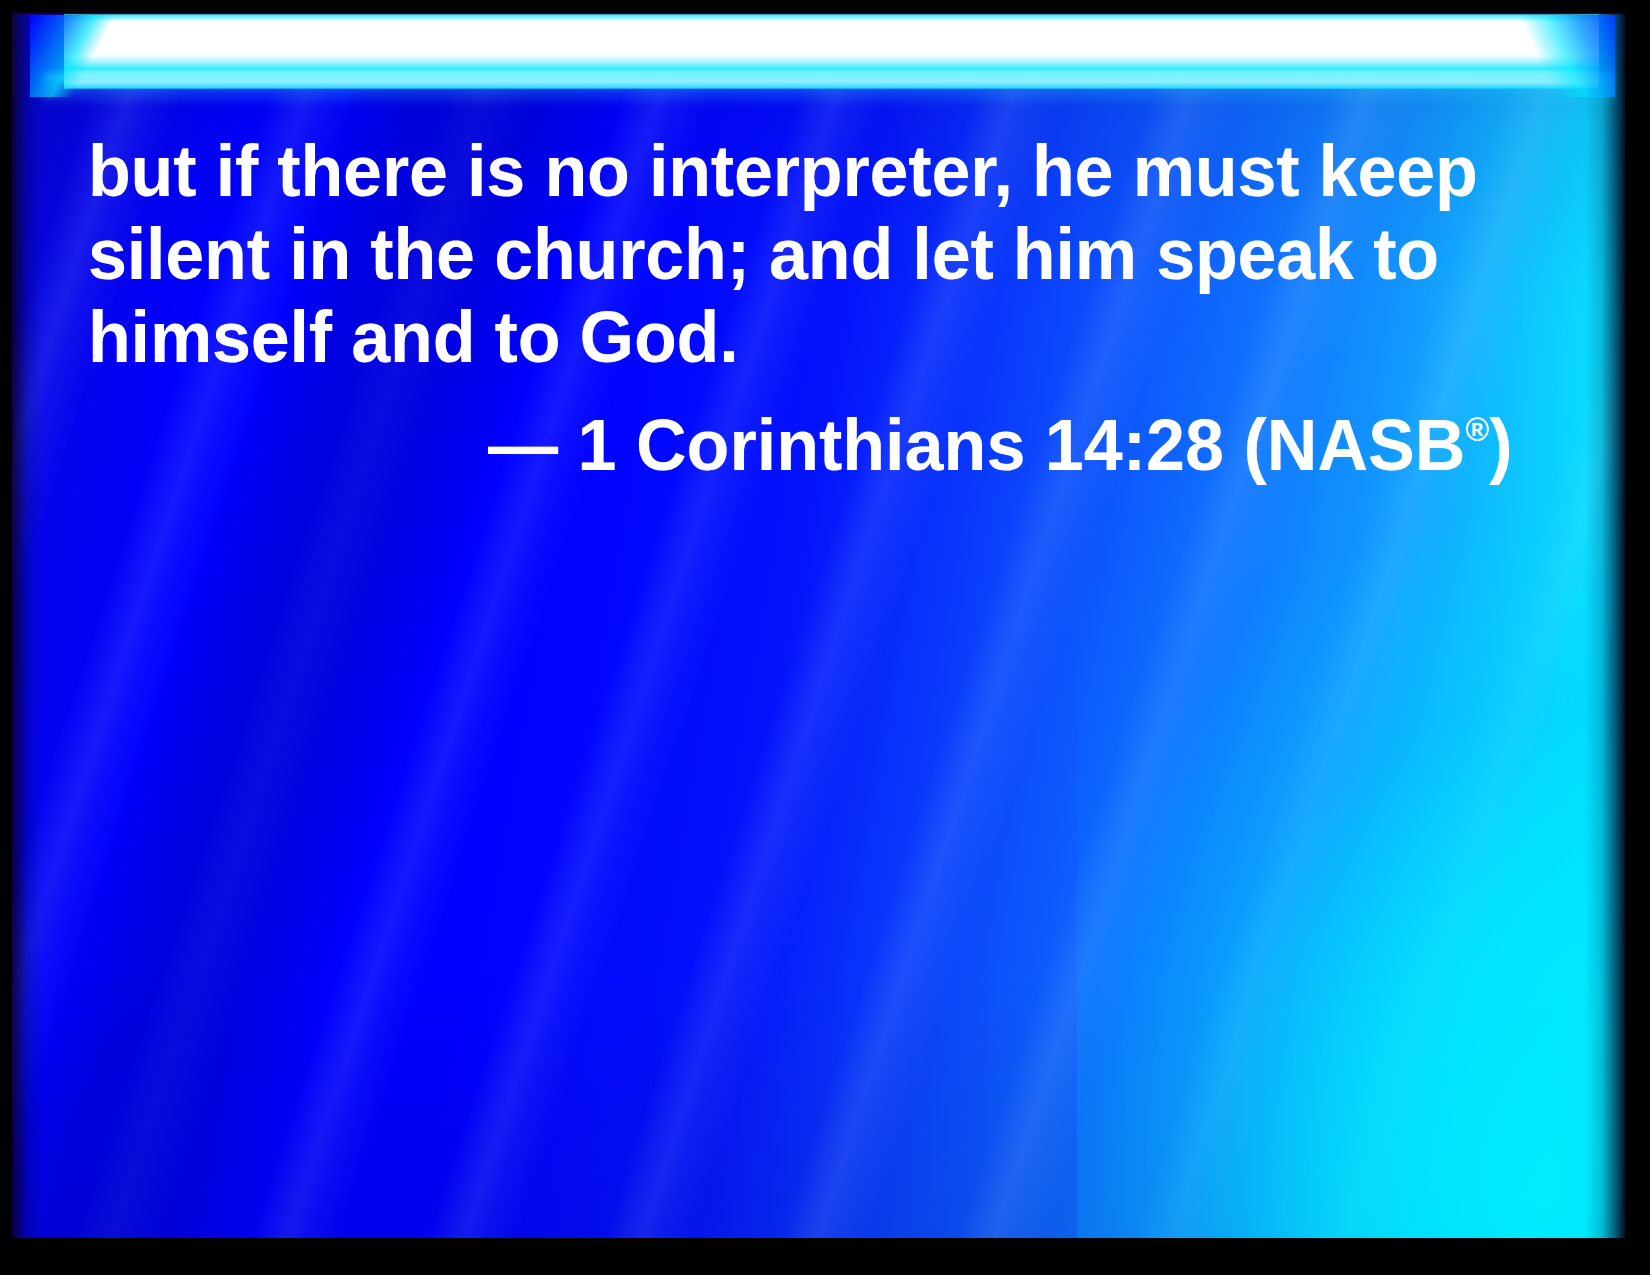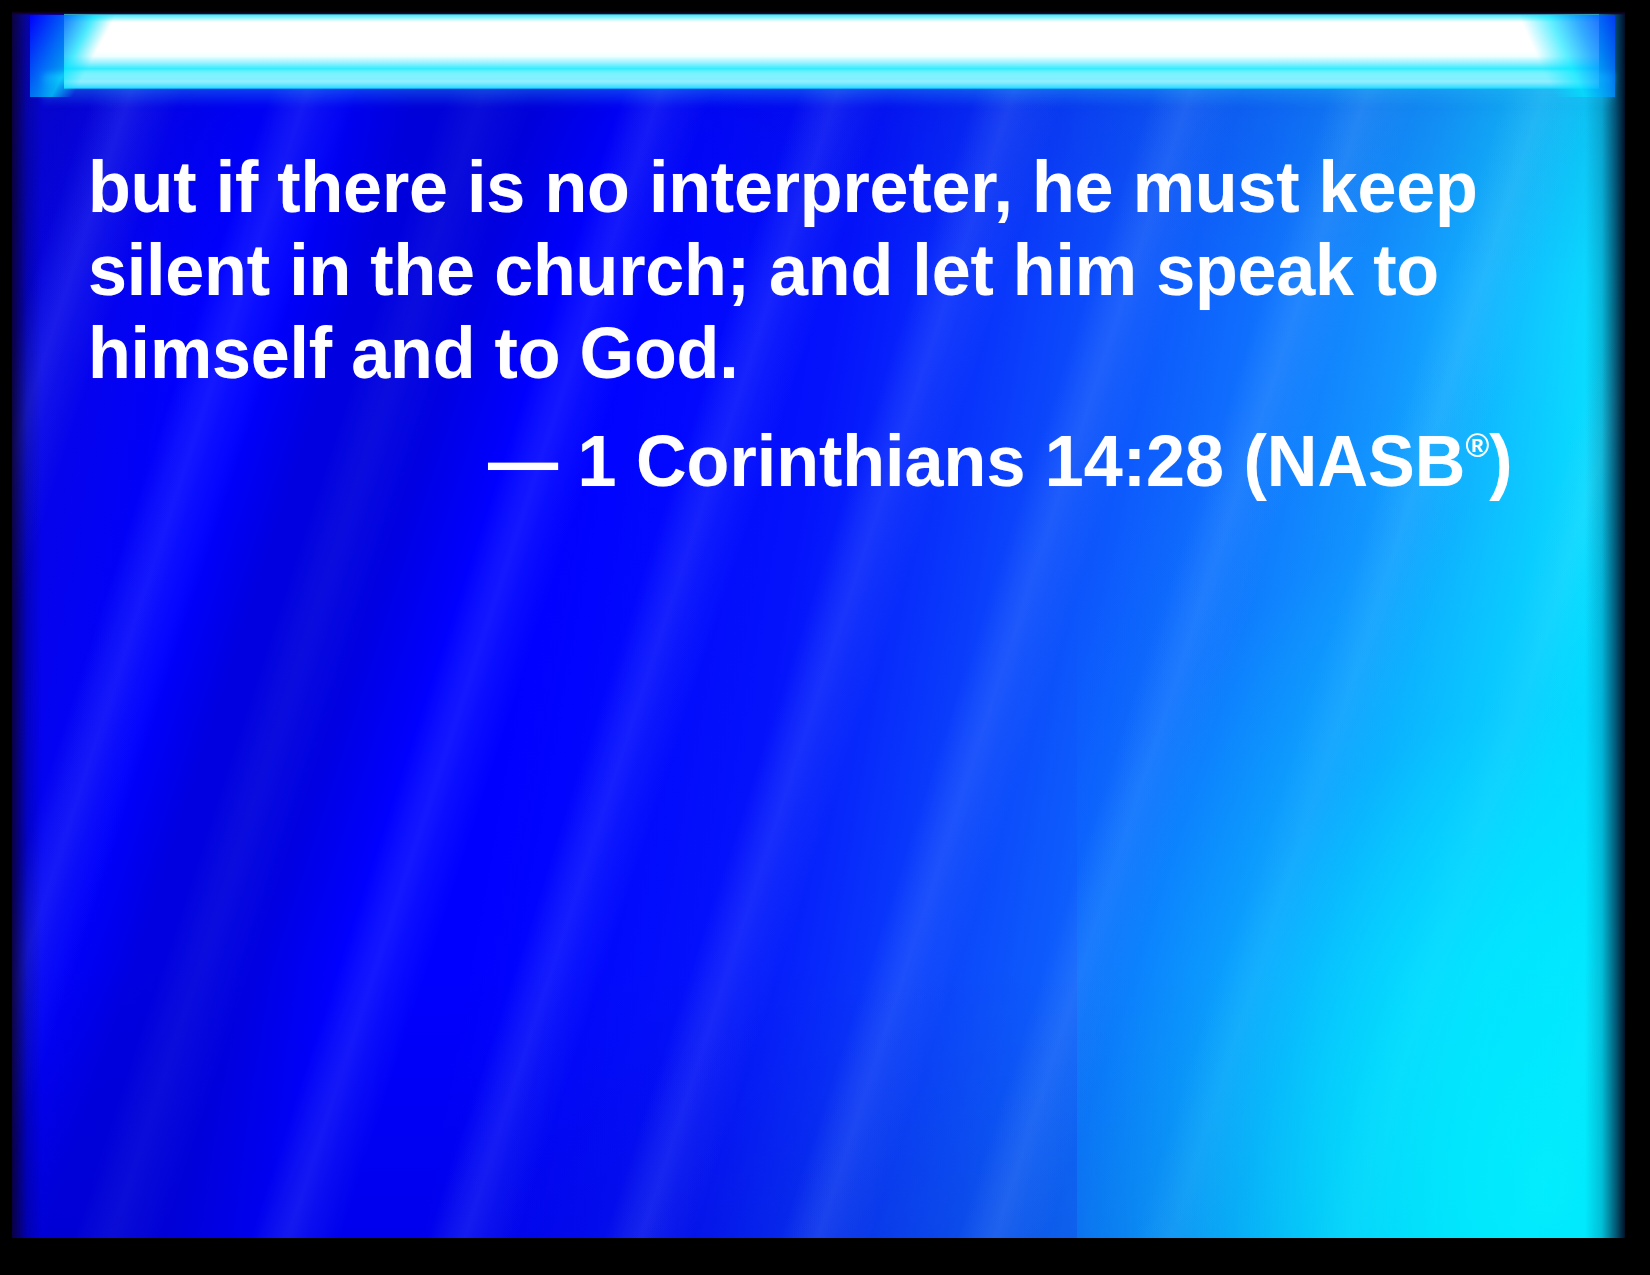--- a/index.html
+++ b/index.html
@@ -236,21 +236,20 @@
     height: 4px;
     background: linear-gradient(180deg, #000000 0%, #15002a 60%, rgba(20,0,50,0) 100%);
   }
 
   
   .verse-block {
     position: absolute;
     left: 76px;
     top: 118px;
     width: 1460px;
-    margin-top: 16px;
   }
   .verse-line {
     display: block;
     color: #ffffff;
     font-weight: bold;
     font-size: 73px;
     line-height: 83px;
     letter-spacing: -0.2px;
     white-space: nowrap;
     text-shadow: 0 0 1px rgba(255,255,255,0.35);

